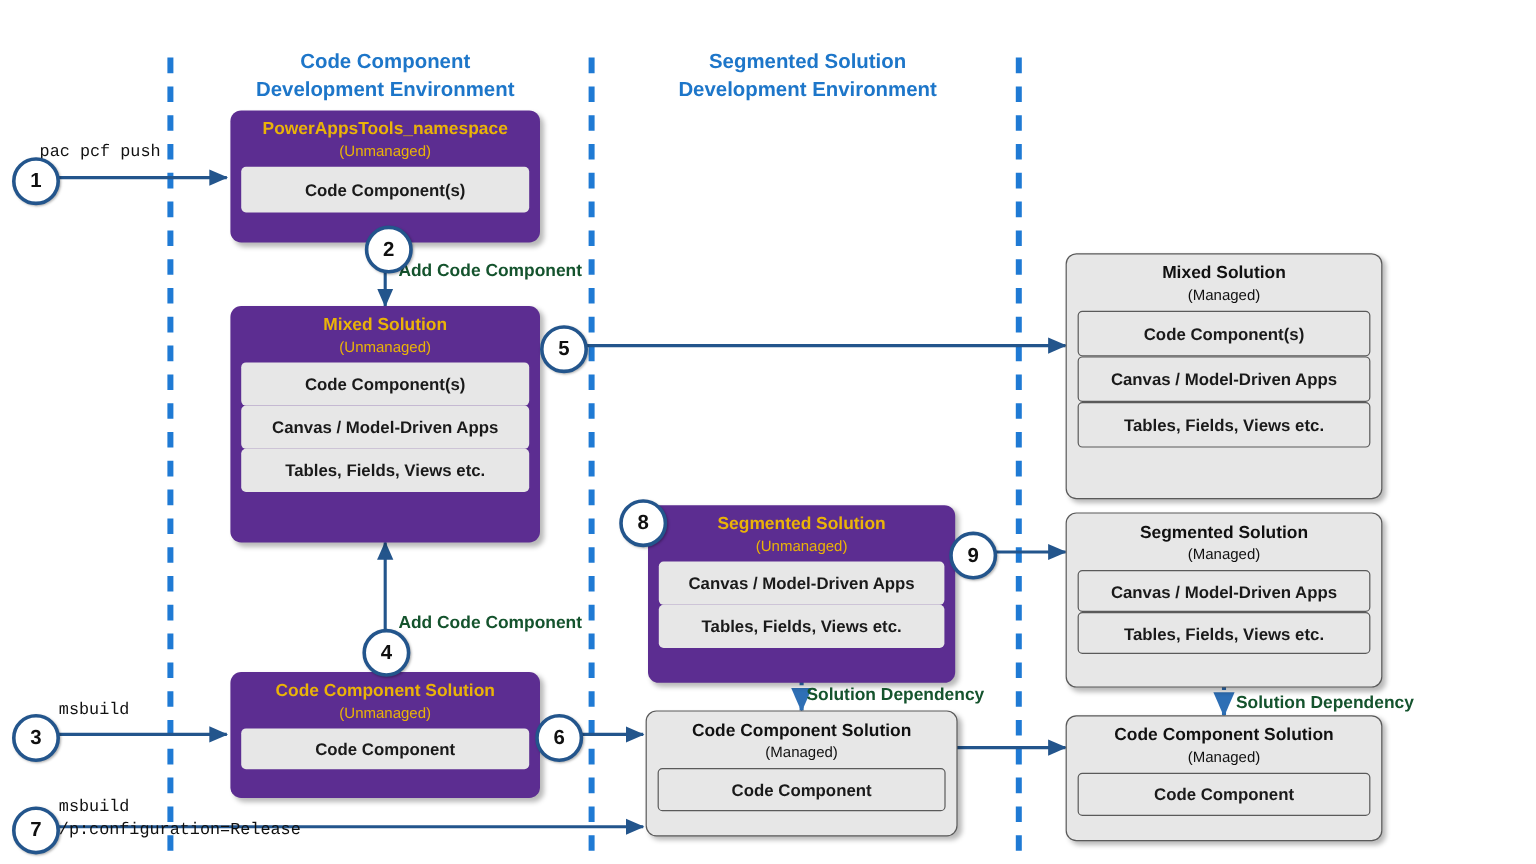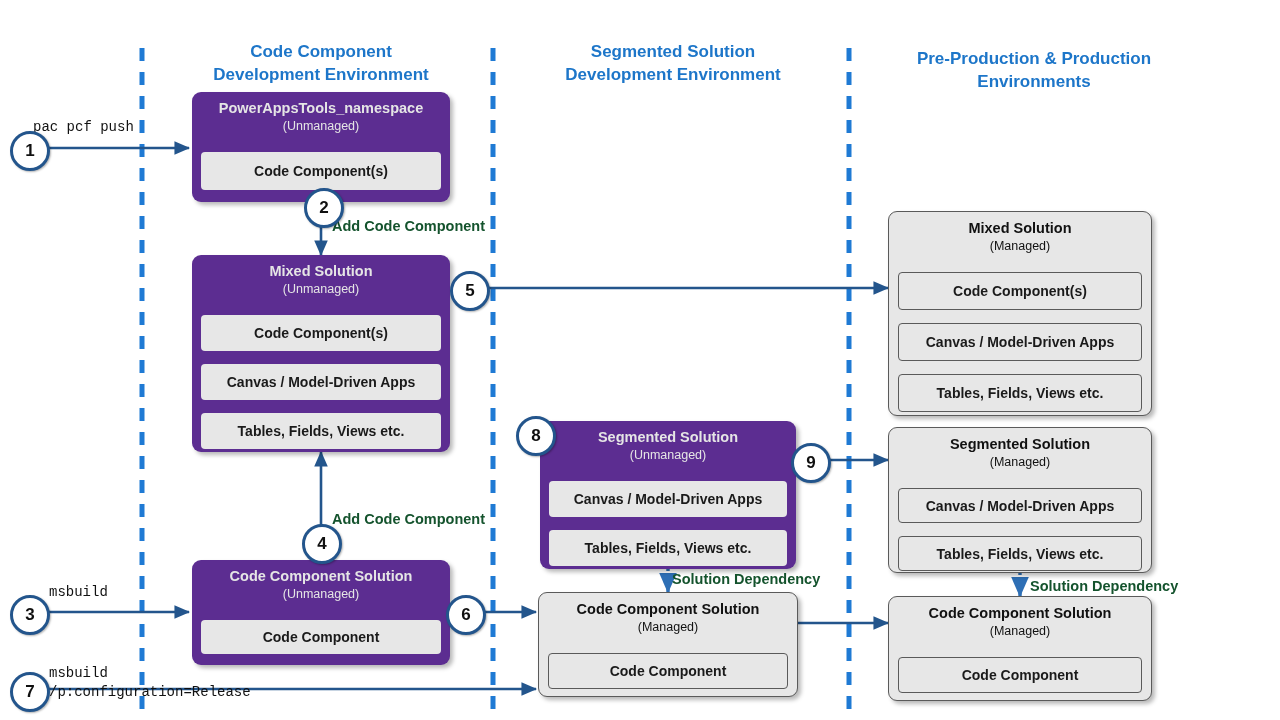--- a/index.html
+++ b/index.html
@@ -23,27 +23,27 @@
   
   .node{position:absolute;border-radius:9px;box-sizing:border-box;}
   .node .hdr{
     text-align:center;line-height:18px;padding-top:7px;
     font-size:14.5px;font-weight:bold;
   }
   .node .hdr .sub{display:block;font-size:12.5px;font-weight:normal;}
   .node .items{padding:4px 9px 9px 9px;}
   .node .item{
     text-align:center;font-size:14px;font-weight:bold;color:#1a1a1a;
-    background:#e7e7e7;border-radius:4px;margin-top:13px;
+    background:#e7e7e7;border-radius:4px;margin-top:0;
     display:flex;align-items:center;justify-content:center;
   }
 
   
   .node.purple{background:#5C2D91;box-shadow:3px 3px 4px rgba(0,0,0,.28);}
-  .node.purple .hdr{color:#e5e5e5;}
+  .node.purple .hdr{color:#eab308;}
   .node.purple .item{border:none;}
 
   
   .node.grey{background:#e7e7e7;border:1.4px solid #5a5a5a;
              box-shadow:3px 3px 4px rgba(0,0,0,.28);}
   .node.grey .hdr{color:#111111;}
   .node.grey .item{background:#e7e7e7;border:1.2px solid #5a5a5a;}
 
   
   .step{
@@ -103,22 +103,20 @@
 
     <line x1="668" y1="568" x2="668" y2="592" stroke="#2E6FB5" stroke-width="3.4" stroke-dasharray="3 4" marker-end="url(#ahd)"></line>
 
     <line x1="1020" y1="572" x2="1020" y2="596" stroke="#2E6FB5" stroke-width="3.4" stroke-dasharray="3 4" marker-end="url(#ahd)"></line>
   </svg>
 
   <div class="lane-title" style="left:176px;top:40px;width:290px;">Code Component
 Development Environment</div>
   <div class="lane-title" style="left:528px;top:40px;width:290px;">Segmented Solution
 Development Environment</div>
-  <div class="lane-title" style="left:888px;top:47px;width:292px;">Pre-Production &amp; Production
-Environments</div>
 
   <div class="node purple" style="left:192px;top:92px;width:258px;height:110px;">
     <div class="hdr">
       <span>PowerAppsTools_namespace</span>
       <span class="sub">(Unmanaged)</span>
     </div>
     <div class="items">
       <div class="item" style="height:38px;">Code Component(s)</div>
     </div>
   </div>

